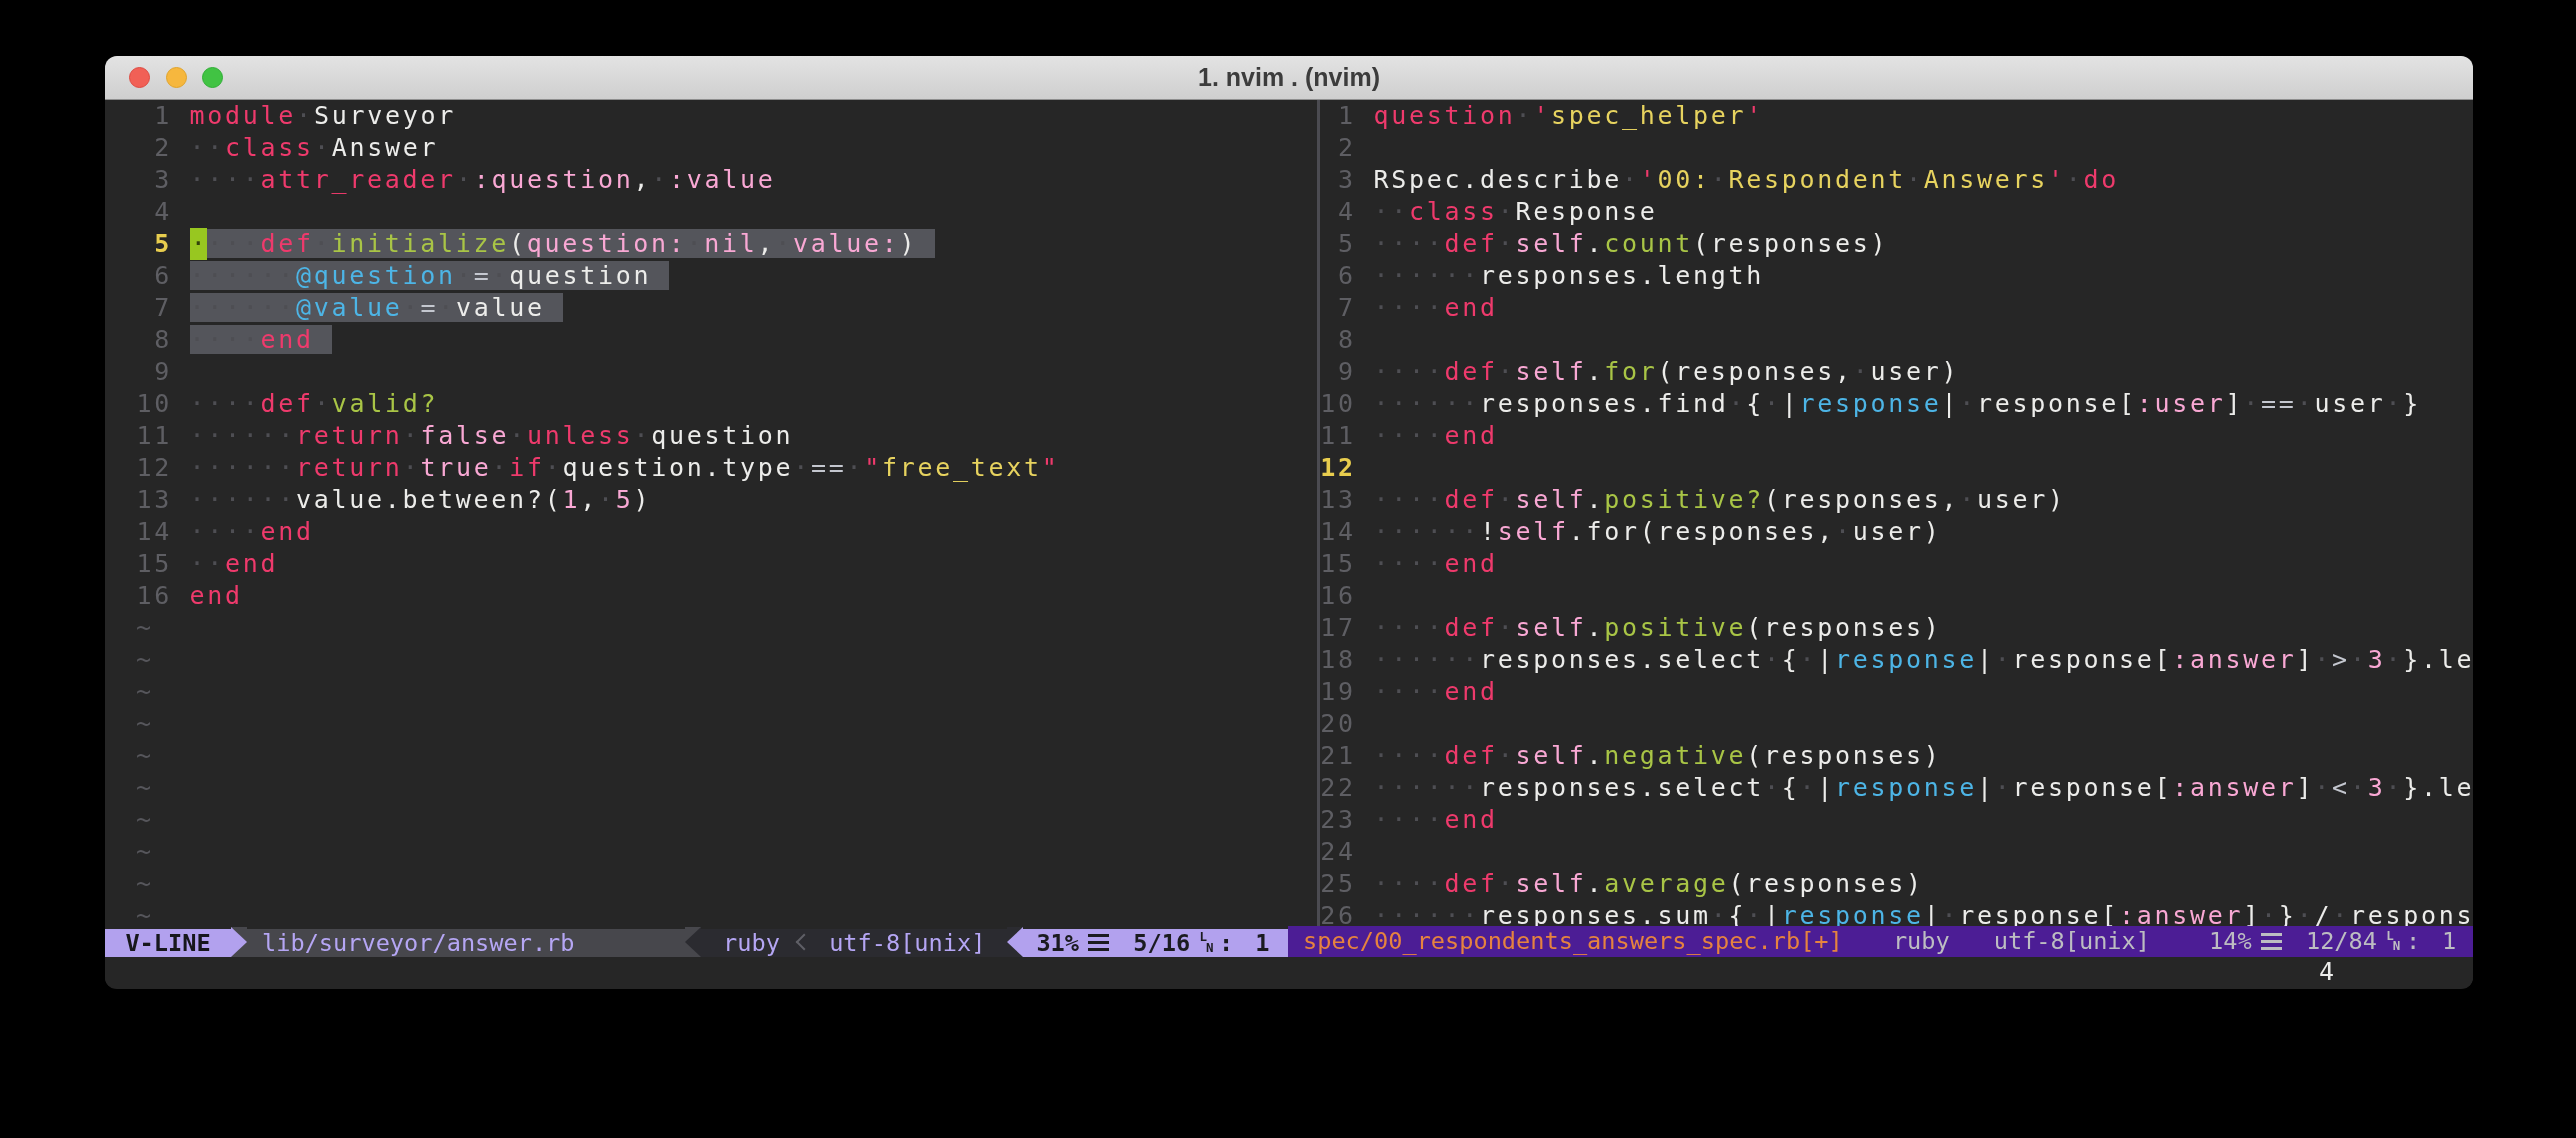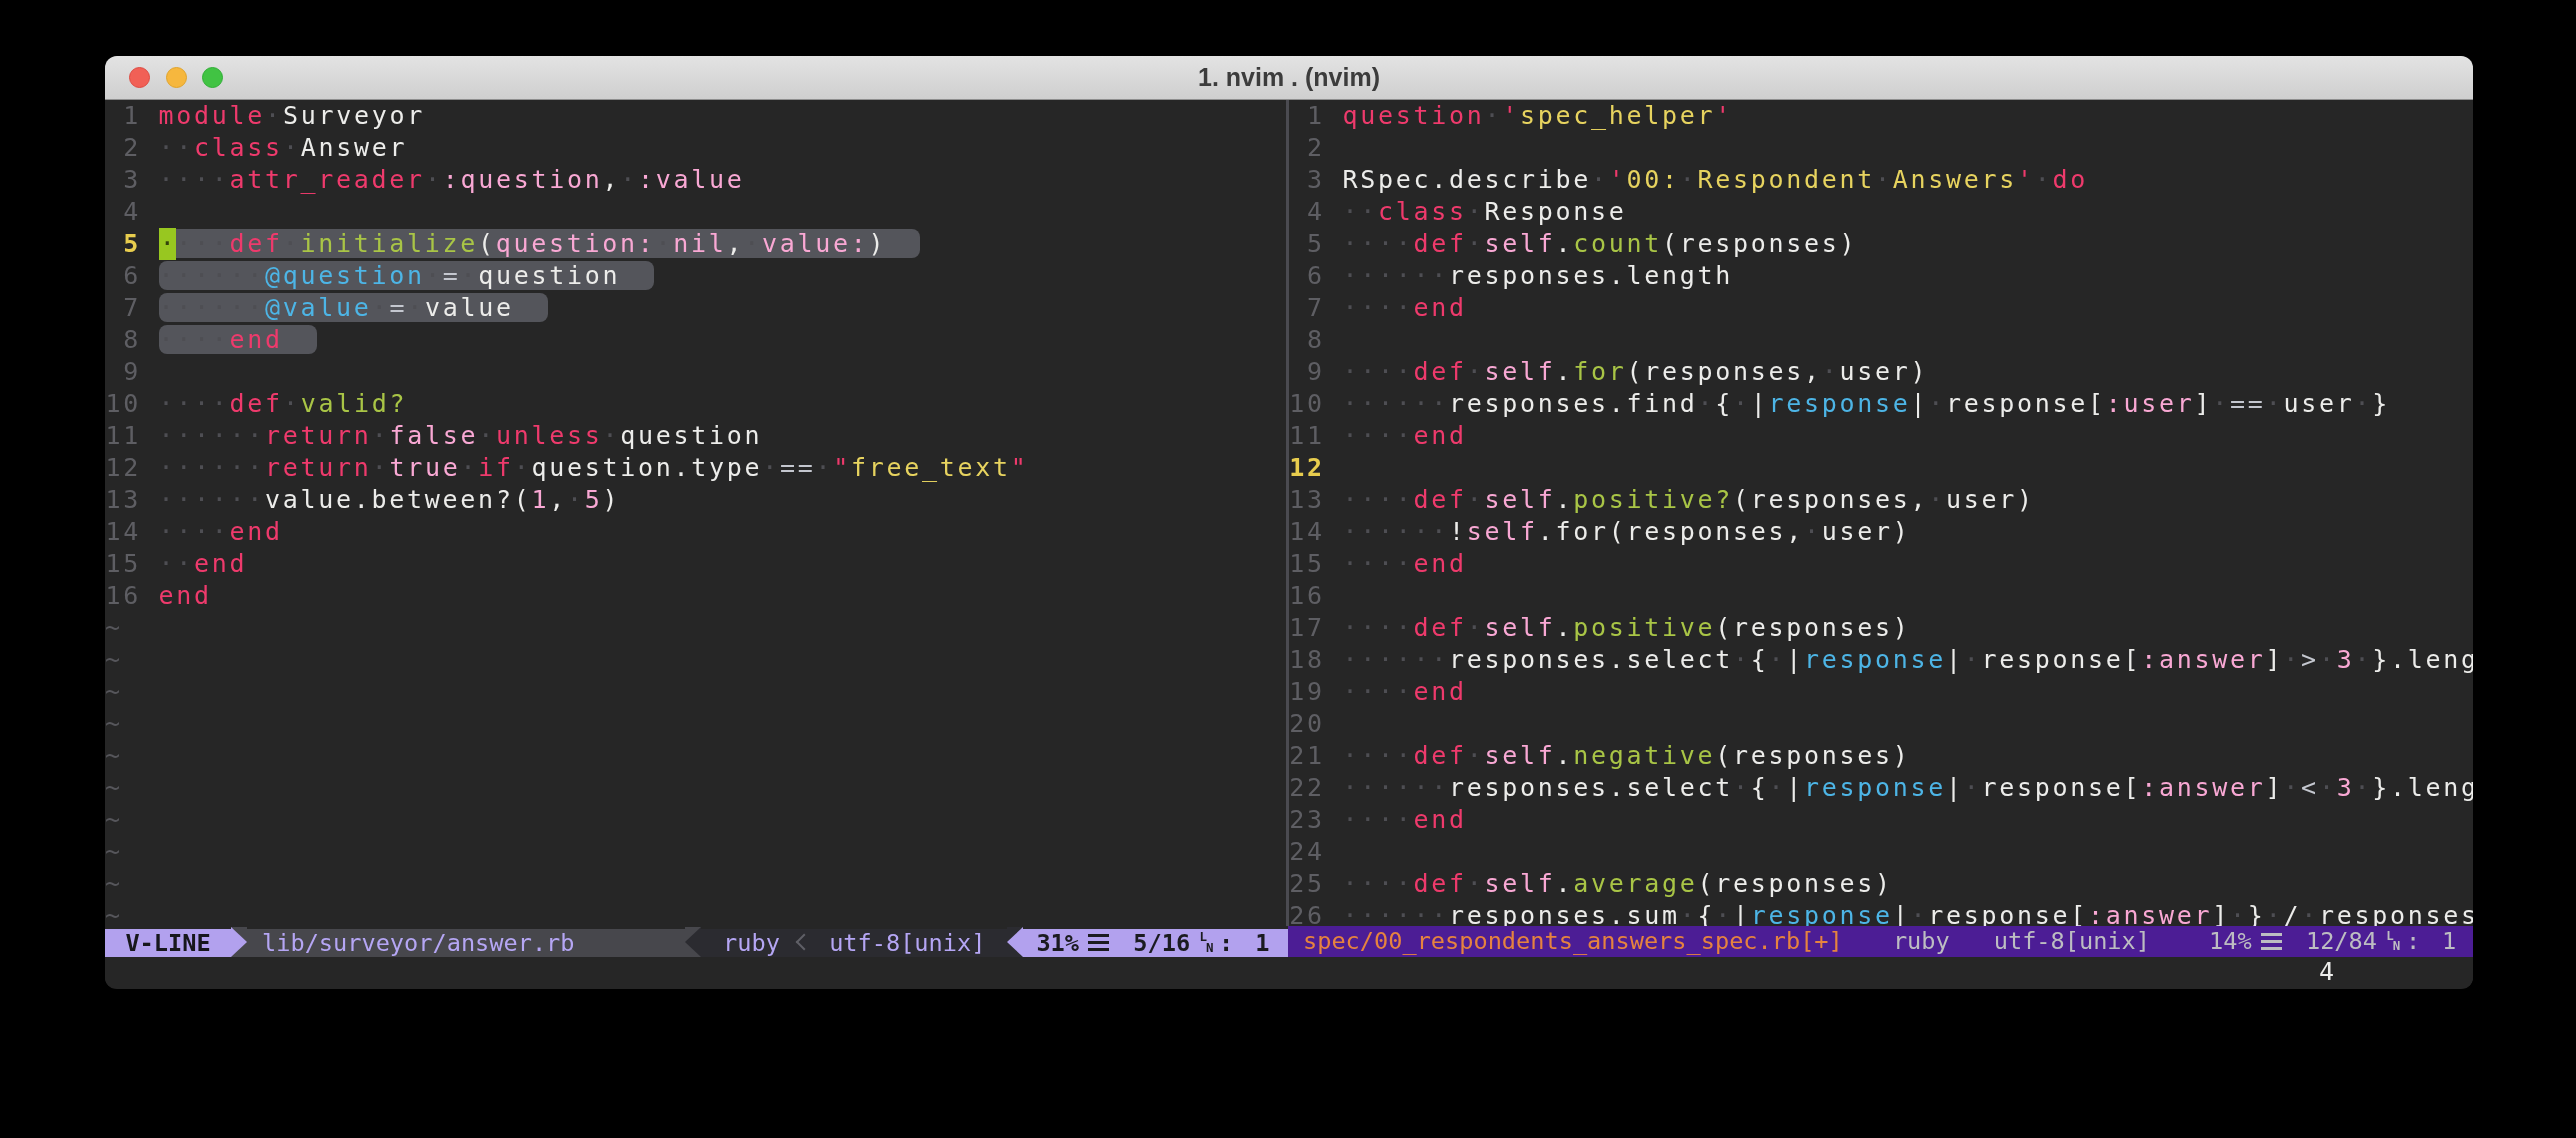--- a/index.html
+++ b/index.html
@@ -8,39 +8,39 @@
   
   .titlebar{position:relative;height:43px;background:linear-gradient(#e3e3e3,#cfcfcf);border-bottom:1.9px solid #8f8f8f;display:flex;align-items:center;}
   .tl-group{position:absolute;left:24px;top:0;height:100%;display:flex;align-items:center;gap:15.7px;}
   .tl{width:21px;height:21px;border-radius:50%;box-sizing:border-box;}
   .tl.red{background:#f16056;border:1.4px solid #dd4a41;}
   .tl.yellow{background:#f6b73e;border:1.4px solid #e0a32a;}
   .tl.green{background:#41c343;border:1.4px solid #2fae35;}
   .title-text{flex:1;text-align:center;font-family:"Liberation Sans",sans-serif;font-size:25px;font-weight:600;color:#3c3c3c;}
   
   .term{position:relative;height:888px;display:flex;flex-direction:column;background:#262626;}
-  .panes{display:flex;height:826px;}
+  .panes{display:flex;height:826px;margin-left:31px;}
   .pane{overflow:hidden;height:826px;}
   .pane.left{width:1181px;}
   .divider{width:2.8px;background:#4b4b51;}
   .pane.right{flex:1;}
   .line{height:32px;line-height:32px;white-space:pre;font-size:25px;letter-spacing:2.7px;color:#ececea;}
   .lnum{display:inline-block;width:36px;text-align:right;color:#5e5e63;}
   .lnum.cl{color:#e8cd4e;font-weight:bold;}
   .gut{letter-spacing:0;display:inline-block;width:17.6px;}
   .tk-k{color:#ee3a6c;}
   .tk-m{color:#a9c546;}
   .tk-p{color:#f9a8d4;}
   .tk-c{color:#4db5e6;}
   .tk-s{color:#e7d35f;}
   .tk-q{color:#ee3a6c;}
   .tk-o{color:#c4c7cf;}
   .tk-w{color:#ececea;}
   .ws{color:#4e4e53;}
-  .hl{background:#54555b;padding-right:34px;border-radius:8px;}
+  .hl{background:#54555b;padding-right:18px;}
   .cur{display:inline-block;width:17.6px;background:#98c720;color:#33420c;text-align:center;letter-spacing:0;}
   .tilde{color:#56565b;}
   
   .statusrow{display:flex;height:31px;font-size:23.6px;}
   .sbar{display:flex;align-items:flex-end;white-space:pre;overflow:hidden;}
   .sbar.left{width:1183px;}
   .sbar.right{flex:1;background:#4c1d95;align-items:center;padding:0 16.7px 0 15px;color:#bdbdc2;}
   .seg{display:flex;align-items:center;}
   .seg-mode{background:#b2a1ee;color:#17171c;font-weight:bold;padding:0 20.4px;}
   .arr-r{width:0;height:0;border-top:15.7px solid transparent;border-bottom:15.7px solid transparent;border-left:16.7px solid #b2a1ee;}

